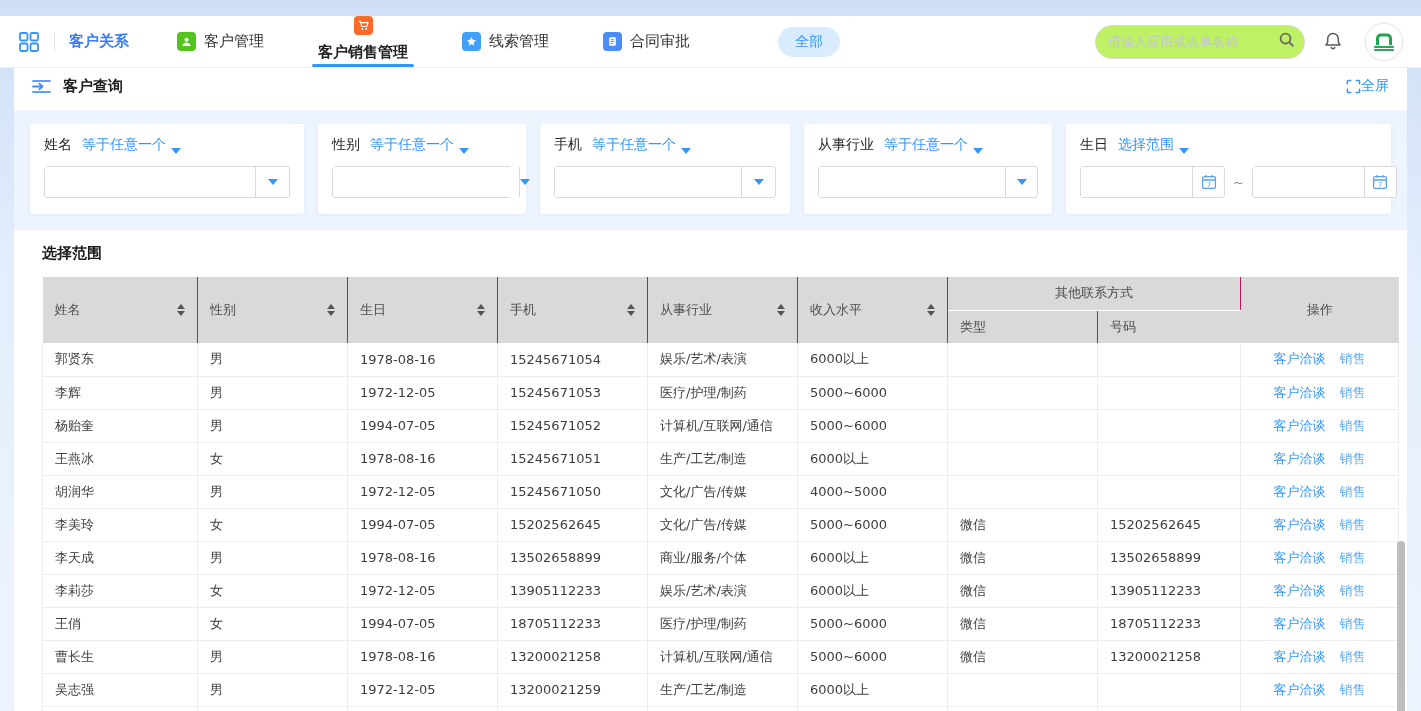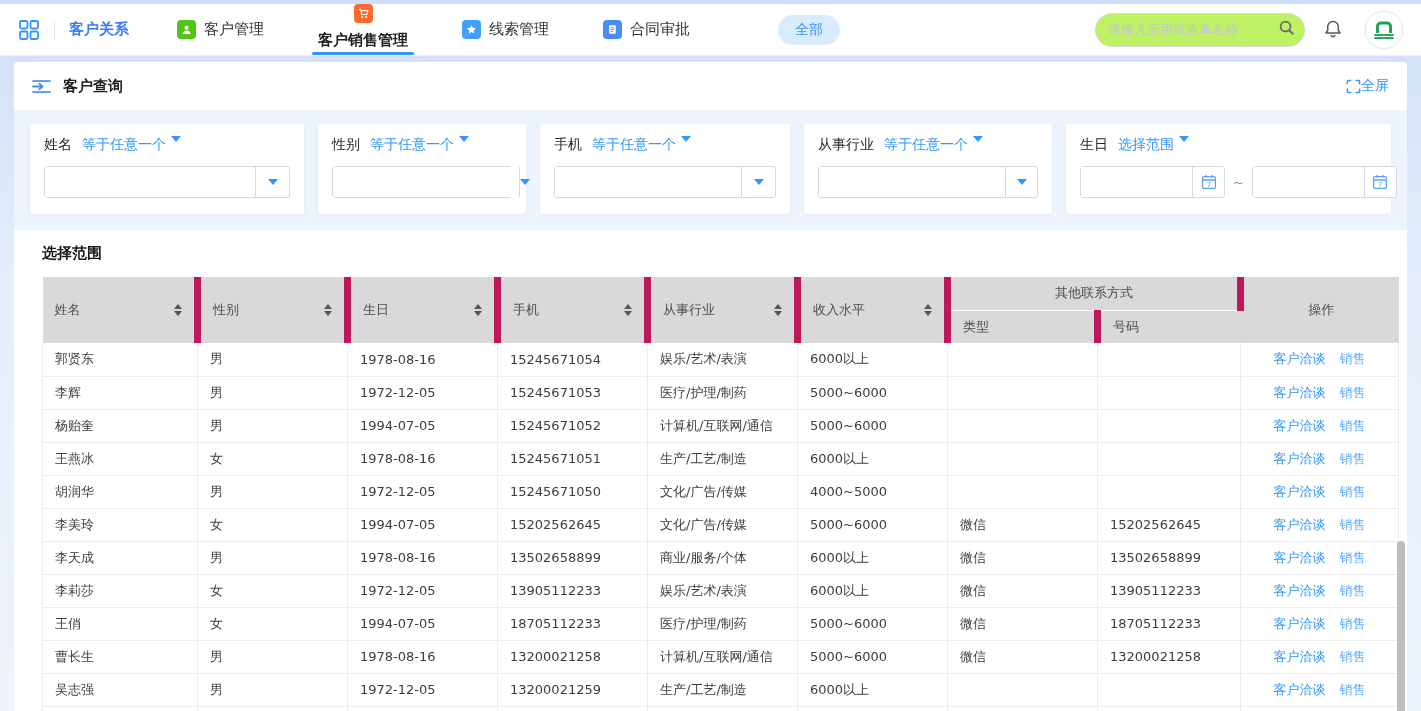--- a/index.html
+++ b/index.html
@@ -1,21 +1,21 @@
 <!DOCTYPE html>
 <html><head>
 <meta charset="utf-8">
 <style>
   * { margin:0; padding:0; box-sizing:border-box; }
   html,body { width:1421px; height:711px; overflow:hidden;
     font-family:"DejaVu Sans","Liberation Sans",sans-serif; }
   body { background:linear-gradient(180deg,#cfdff7 0%,#e4eefc 40%,#eef4fe 100%); }
 
   
-  .navbar { position:absolute; left:0; top:4px; width:1421px; height:52px;
+  .navbar { position:absolute; left:0; top:16px; width:1421px; height:52px;
     background:#fff; border-bottom:1px solid #e6effc;
     display:flex; align-items:center; padding:0 18px; z-index:5; }
   .grid-icon { display:inline-flex; cursor:pointer; }
   .nav-divider { width:1px; height:18px; background:#e3e3e3; margin:0 14px; }
   .workspace { color:#3a7cf6; font-size:15px; font-weight:600; cursor:pointer; }
   .tabs { display:flex; align-items:flex-end; height:100%; margin-left:38px; }
   .tab { position:relative; display:flex; align-items:center; gap:8px; height:100%;
     padding:0 10px; margin-right:34px; cursor:pointer; font-size:15px; color:#333; white-space:nowrap; }
   .tab.active { font-weight:700; color:#1f1f1f;flex-direction:column; }
   .tab.active::after { content:""; position:absolute; left:4px; right:4px; bottom:0;
@@ -48,40 +48,40 @@
   .page-title { font-size:15px; font-weight:600; color:#1f1f1f; }
   .fullscreen { margin-left:auto; display:flex; align-items:center; 
     color:#3296fa; font-size:14px; cursor:pointer; }
 
   
   .filter-band { background:#edf4fd; padding:14px 16px 16px; display:flex; gap:14px; }
   .fcard { background:#fff; border-radius:3px; padding:12px 14px 16px;
     box-shadow:0 1px 4px rgba(60,100,180,.08); }
   .fcard .frow1 { display:flex; align-items:center; gap:10px; margin-bottom:12px; }
   .flabel { font-size:14px; color:#262626; }
-  .foperator { display:flex; align-items:flex-start; gap:5px; color:#3296fa; font-size:14px; cursor:pointer; }
+  .foperator { display:flex; align-items:flex-end; gap:5px; color:#3296fa; font-size:14px; cursor:pointer; }
   .caret-dn { width:0; height:0; border-left:5px solid transparent; border-right:5px solid transparent;
     border-top:6px solid #3296fa; }
   .fselect { display:flex; height:32px; border:1px solid #d9d9d9; border-radius:3px; background:#fff; }
   .fselect input { border:none; outline:none; flex:1; padding:0 8px; font-family:inherit; font-size:13px; }
   .fselect .dd-btn { width:34px; border-left:1px solid #d9d9d9; display:flex;
     align-items:center; justify-content:center; cursor:pointer; }
   .daterow { display:flex; align-items:center; gap:8px; }
   .dinput { display:flex; height:32px; width:145px; border:1px solid #d9d9d9; border-radius:3px; background:#fff; }
   .dinput input { border:none; outline:none; flex:1; padding:0 8px; min-width:0; font-family:inherit; font-size:13px; }
   .dinput .cal-btn { width:32px; border-left:1px solid #d9d9d9; display:flex;
     align-items:center; justify-content:center; cursor:pointer; }
   .tilde { color:#8c8c8c; font-size:13px; }
 
   
   .table-section { padding:14px 0 0 28px; background:#fff; position:relative; }
   .table-title { font-size:15px; font-weight:700; color:#1a1a1a; margin-bottom:14px; }
   table.customer { border-collapse:collapse; table-layout:fixed; width:1356px; font-size:13px; }
   thead th { background:#d9d9d9; color:#4d4d4d; font-weight:400; text-align:left;
-    height:33px; padding:0 12px; border-right:7px solid #be185d; }
+    height:33px; padding:0 12px; border-right:1px solid #be185d; }
   thead tr.grp th.grp-span { text-align:center; border-bottom:1px solid #fff; }
   thead th.actions-th { text-align:center; }
   thead th:last-child { border-right:none; }
   .th-flex { display:flex; align-items:center; justify-content:space-between; }
   .sorter { display:inline-flex; flex-direction:column; gap:2px; cursor:pointer; }
   .sorter i { width:0; height:0; border-left:4px solid transparent; border-right:4px solid transparent; }
   .sorter .up { border-bottom:5px solid #545454; }
   .sorter .dn { border-top:5px solid #545454; }
   tbody td { height:33px; padding:0 12px; color:#3d3d3d; background:#fff;
     border-bottom:1px solid #ededed; border-right:1px solid #ededed;

